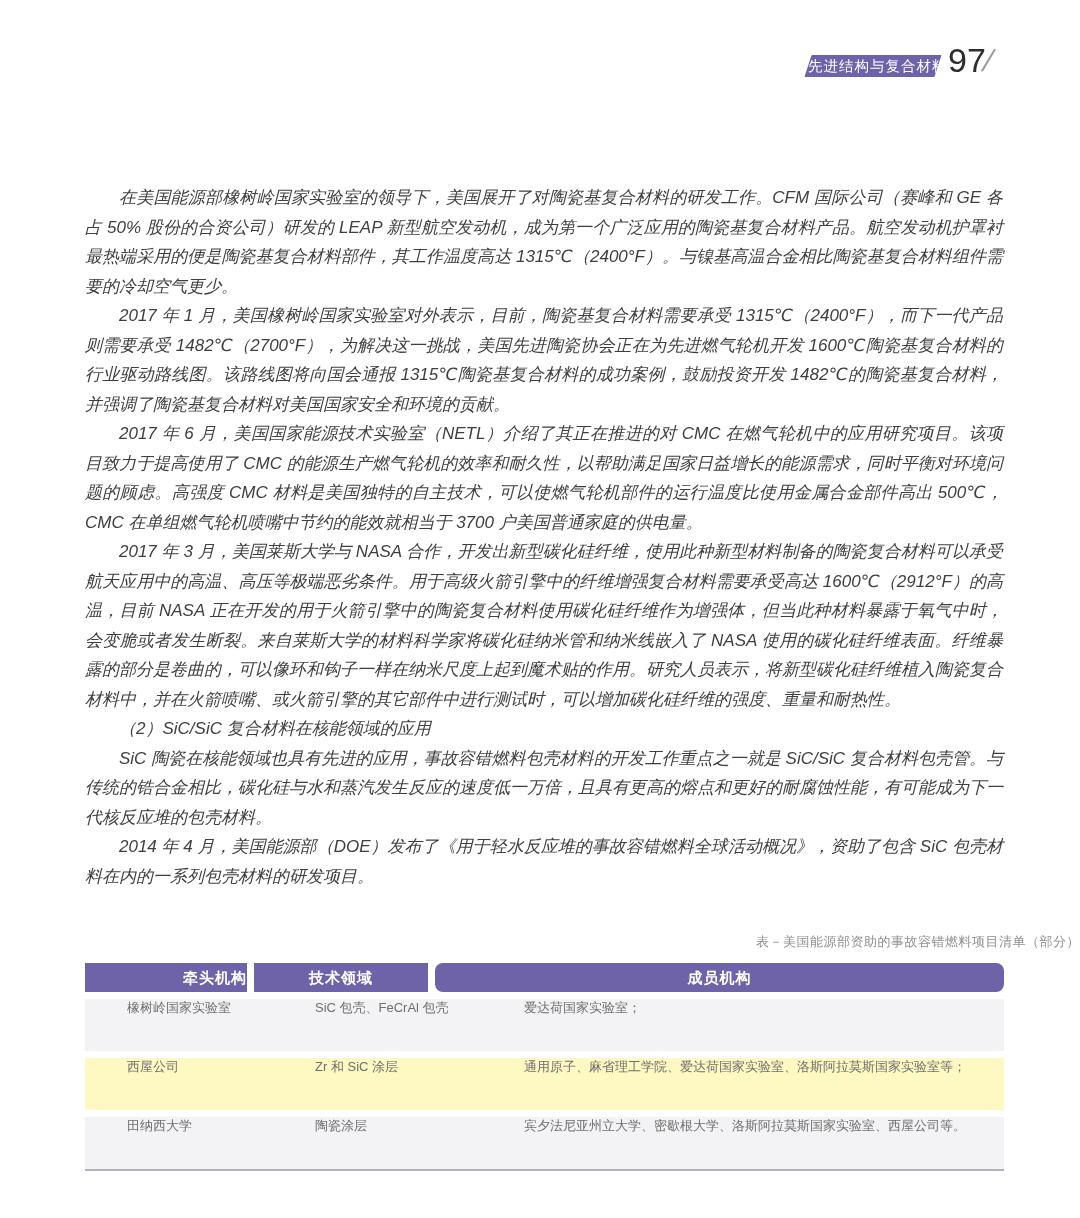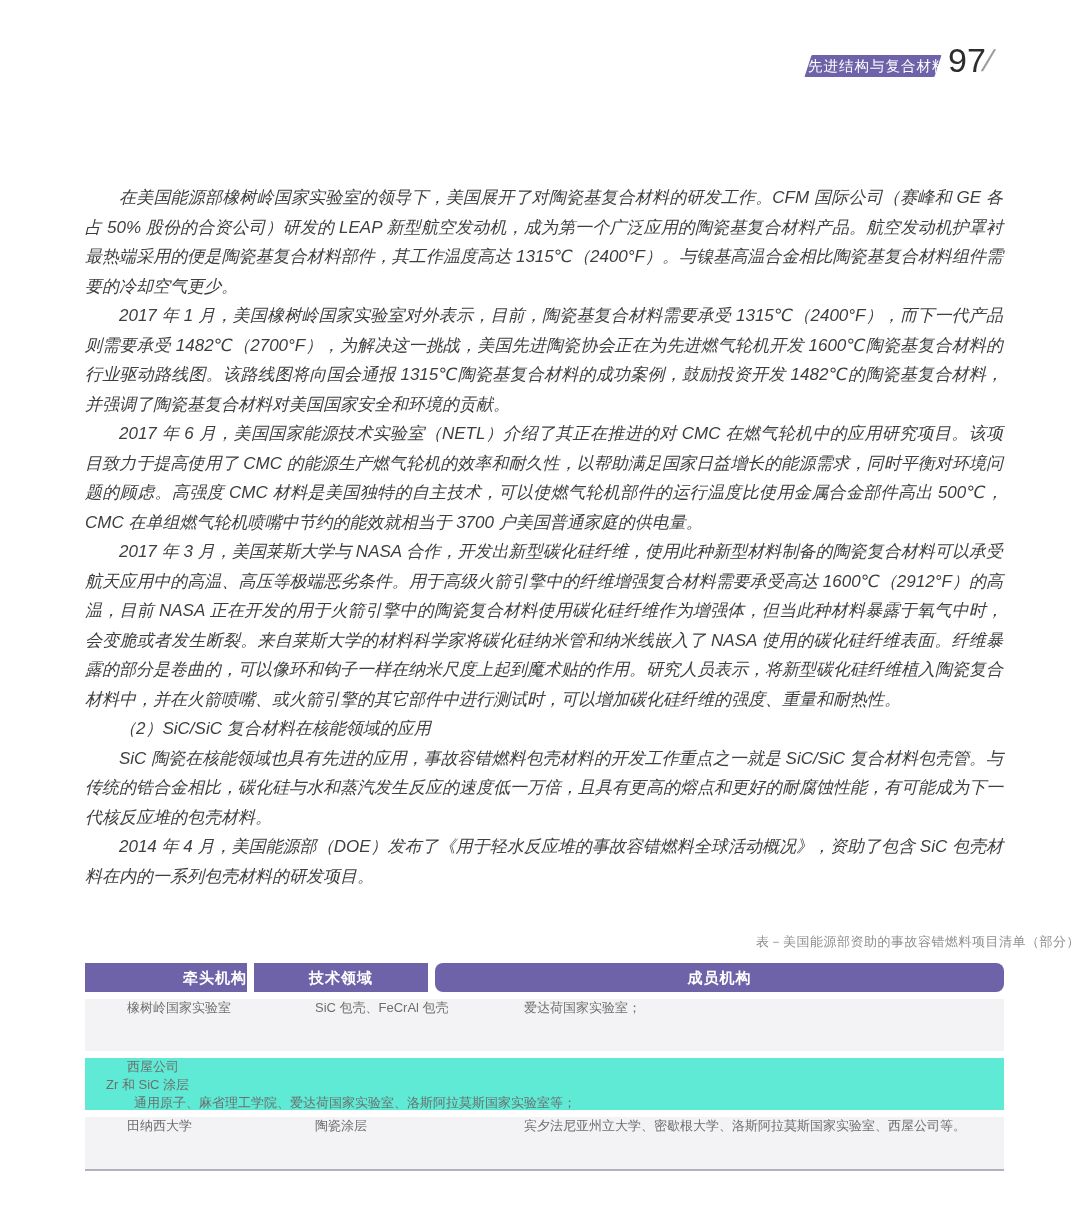--- a/index.html
+++ b/index.html
@@ -48,21 +48,21 @@
     line-height:29px;text-align:center;letter-spacing:1px;
   }
   .hc.c1{width:162px;text-align:right;}
   .hc.c2{width:174px;}
   .hc.c3{flex:1;border-radius:8px;}
   .tbl-row{
     display:flex;align-items:flex-start;height:52px;margin-top:7px;
     font-size:13px;color:#6e6e6e;
   }
   .tbl-row.shade-light{background:#f3f3f5;}
-  .tbl-row.shade-dark{background:#5eead4;flex-direction:column;}
+  .tbl-row.shade-dark{background:#fef9c3;}
   .tbl-row:first-of-type{margin-top:6px;}
   .tbl-row .rc1{width:209px;padding-left:42px;box-sizing:border-box;}
   .tbl-row .rc2{width:181px;padding-left:21px;box-sizing:border-box;}
   .tbl-row .rc3{flex:1;padding-left:49px;box-sizing:border-box;}
   .tbl-bottom{
     height:0;border-bottom:2px solid #b3b1bc;margin-top:0;
   }
 </style>
 </head>
 <body>

